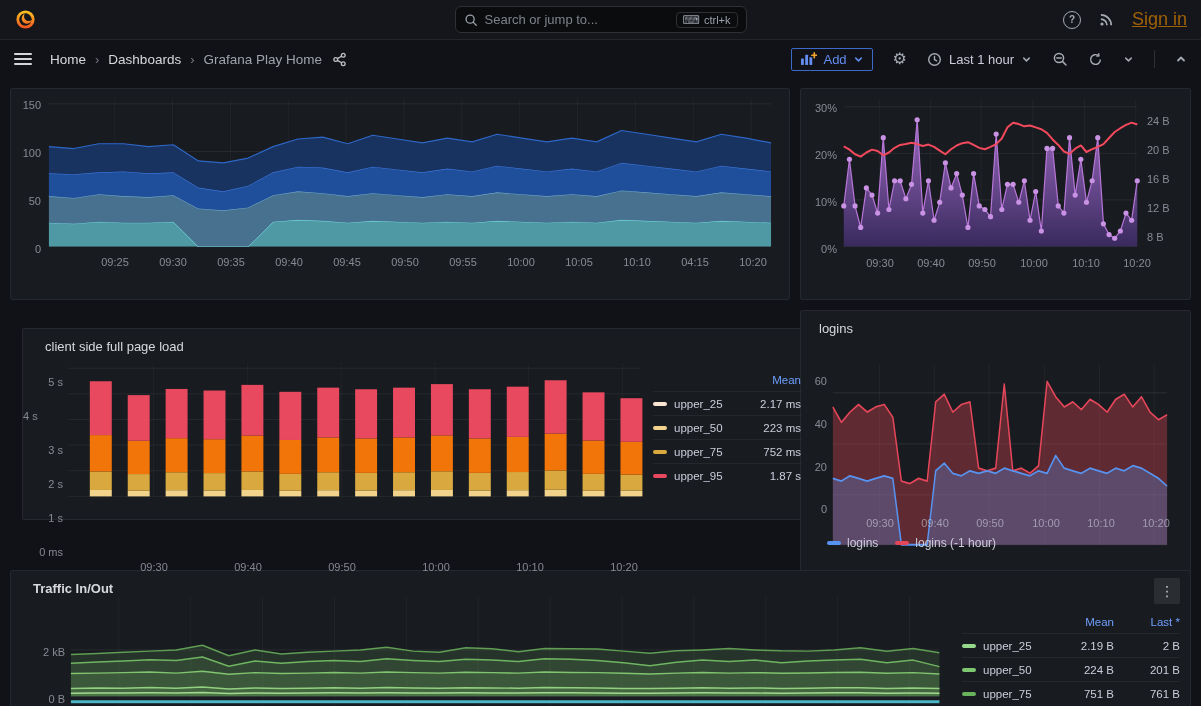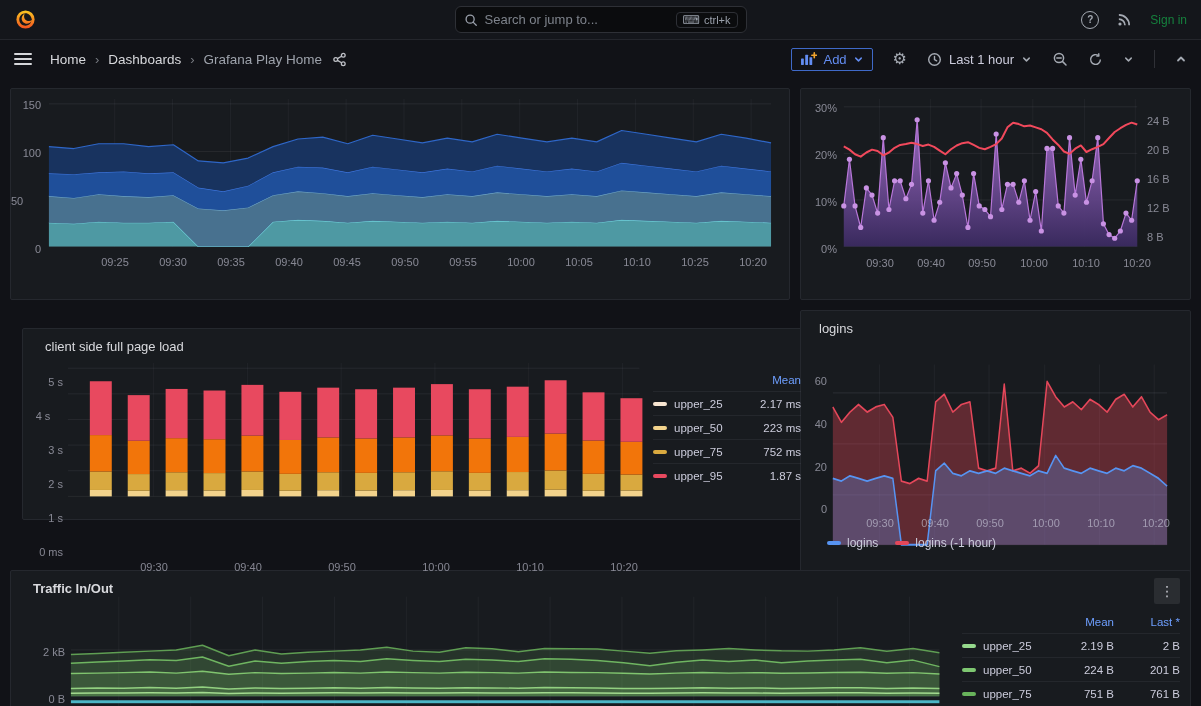--- a/index.html
+++ b/index.html
@@ -12,21 +12,21 @@
   .searchbox{position:absolute;left:50%;top:6px;transform:translateX(-50%);width:292px;height:27px;
     background:#0b0c0e;border:1px solid #2e3036;border-radius:6px;display:flex;align-items:center;
     padding:0 8px;box-sizing:border-box;gap:7px;cursor:pointer;}
   .ph{font-size:13px;color:#7e838c;}
   .kbd{margin-left:auto;border:1px solid #2e3036;border-radius:4px;padding:1px 6px;font-size:11px;
     color:#9aa0ab;display:flex;align-items:center;gap:4px;}
   .kbd .kicon{font-size:12px;line-height:1;}
   .nav-right{margin-left:auto;display:flex;align-items:center;gap:18px;}
   .help{width:16px;height:16px;border:1.6px solid #a5aab3;border-radius:50%;display:flex;align-items:center;
     justify-content:center;font-size:10px;font-weight:bold;color:#a5aab3;}
-  .signin{font-size:12px;font-weight:500;color:#15803d;}
+  .signin{font-size:18px;font-weight:500;color:#a16207;text-decoration:underline;}
   
   .toolbar{position:absolute;left:0;top:40px;width:100%;height:38px;display:flex;align-items:center;
     padding:0 14px;box-sizing:border-box;}
   .burger{width:18px;display:flex;flex-direction:column;gap:3px;margin-right:18px;cursor:pointer;}
   .burger i{height:2.2px;background:#d5d6da;border-radius:1px;display:block;}
   .crumbs{display:flex;align-items:center;gap:9px;font-size:13.5px;}
   .crumb{color:#d8d9dd;font-weight:500;}
   .crumb.current{color:#9ea3ac;font-weight:400;}
   .csep{color:#787b82;font-size:13px;}
   .share{margin-left:10px;display:flex;align-items:center;}
@@ -215,34 +215,34 @@
       <polygon points="38.0,135.0 63.0,136.0 87.9,134.0 112.9,135.0 137.9,135.0 162.8,134.0 187.8,159.0 212.8,159.0 237.7,159.0 262.7,134.0 287.7,132.1 312.6,133.1 337.6,135.0 362.6,133.1 387.5,134.0 412.5,135.0 437.4,134.0 462.4,135.0 487.4,133.1 512.3,134.0 537.3,135.0 562.3,134.0 587.2,135.0 612.2,132.1 637.2,133.1 662.1,134.0 687.1,135.0 712.1,133.1 737.0,134.0 762.0,135.0 762.0,159.0 737.0,159.0 712.1,159.0 687.1,159.0 662.1,159.0 637.2,159.0 612.2,159.0 587.2,159.0 562.3,159.0 537.3,159.0 512.3,159.0 487.4,159.0 462.4,159.0 437.4,159.0 412.5,159.0 387.5,159.0 362.6,159.0 337.6,159.0 312.6,159.0 287.7,159.0 262.7,159.0 237.7,159.0 212.8,159.0 187.8,159.0 162.8,159.0 137.9,159.0 112.9,159.0 87.9,159.0 63.0,159.0 38.0,159.0" fill="#4e99a3"></polygon>
       <polyline points="38.0,135.0 63.0,136.0 87.9,134.0 112.9,135.0 137.9,135.0 162.8,134.0 187.8,159.0 212.8,159.0 237.7,159.0 262.7,134.0 287.7,132.1 312.6,133.1 337.6,135.0 362.6,133.1 387.5,134.0 412.5,135.0 437.4,134.0 462.4,135.0 487.4,133.1 512.3,134.0 537.3,135.0 562.3,134.0 587.2,135.0 612.2,132.1 637.2,133.1 662.1,134.0 687.1,135.0 712.1,133.1 737.0,134.0 762.0,135.0" fill="none" stroke="#6fd0db" stroke-width="1.2" stroke-linejoin="round"></polyline>
       <polygon points="38.0,108.1 63.0,110.0 87.9,106.2 112.9,108.1 137.9,109.1 162.8,107.2 187.8,120.6 212.8,122.5 237.7,119.6 262.7,107.2 287.7,103.3 312.6,105.2 337.6,108.1 362.6,105.2 387.5,107.2 412.5,109.1 437.4,106.2 462.4,108.1 487.4,104.3 512.3,106.2 537.3,108.1 562.3,106.2 587.2,108.1 612.2,102.4 637.2,104.3 662.1,106.2 687.1,108.1 712.1,104.3 737.0,106.2 762.0,108.1 762.0,135.0 737.0,134.0 712.1,133.1 687.1,135.0 662.1,134.0 637.2,133.1 612.2,132.1 587.2,135.0 562.3,134.0 537.3,135.0 512.3,134.0 487.4,133.1 462.4,135.0 437.4,134.0 412.5,135.0 387.5,134.0 362.6,133.1 337.6,135.0 312.6,133.1 287.7,132.1 262.7,134.0 237.7,159.0 212.8,159.0 187.8,159.0 162.8,134.0 137.9,135.0 112.9,135.0 87.9,134.0 63.0,136.0 38.0,135.0" fill="#48718f"></polygon>
       <polyline points="38.0,108.1 63.0,110.0 87.9,106.2 112.9,108.1 137.9,109.1 162.8,107.2 187.8,120.6 212.8,122.5 237.7,119.6 262.7,107.2 287.7,103.3 312.6,105.2 337.6,108.1 362.6,105.2 387.5,107.2 412.5,109.1 437.4,106.2 462.4,108.1 487.4,104.3 512.3,106.2 537.3,108.1 562.3,106.2 587.2,108.1 612.2,102.4 637.2,104.3 662.1,106.2 687.1,108.1 712.1,104.3 737.0,106.2 762.0,108.1" fill="none" stroke="#6ca3c4" stroke-width="1.2" stroke-linejoin="round"></polyline>
       <polygon points="38.0,85.1 63.0,86.0 87.9,84.1 112.9,83.2 137.9,85.1 162.8,84.1 187.8,99.5 212.8,103.3 237.7,97.6 262.7,84.1 287.7,78.4 312.6,79.3 337.6,84.1 362.6,78.4 387.5,81.2 412.5,84.1 437.4,80.3 462.4,83.2 487.4,77.4 512.3,80.3 537.3,83.2 562.3,80.3 587.2,83.2 612.2,74.5 637.2,77.4 662.1,80.3 687.1,83.2 712.1,77.4 737.0,80.3 762.0,83.2 762.0,108.1 737.0,106.2 712.1,104.3 687.1,108.1 662.1,106.2 637.2,104.3 612.2,102.4 587.2,108.1 562.3,106.2 537.3,108.1 512.3,106.2 487.4,104.3 462.4,108.1 437.4,106.2 412.5,109.1 387.5,107.2 362.6,105.2 337.6,108.1 312.6,105.2 287.7,103.3 262.7,107.2 237.7,119.6 212.8,122.5 187.8,120.6 162.8,107.2 137.9,109.1 112.9,108.1 87.9,106.2 63.0,110.0 38.0,108.1" fill="#1f4f9a"></polygon>
       <polyline points="38.0,85.1 63.0,86.0 87.9,84.1 112.9,83.2 137.9,85.1 162.8,84.1 187.8,99.5 212.8,103.3 237.7,97.6 262.7,84.1 287.7,78.4 312.6,79.3 337.6,84.1 362.6,78.4 387.5,81.2 412.5,84.1 437.4,80.3 462.4,83.2 487.4,77.4 512.3,80.3 537.3,83.2 562.3,80.3 587.2,83.2 612.2,74.5 637.2,77.4 662.1,80.3 687.1,83.2 712.1,77.4 737.0,80.3 762.0,83.2" fill="none" stroke="#3d74db" stroke-width="1.2" stroke-linejoin="round"></polyline>
       <polygon points="38.0,58.2 63.0,60.1 87.9,55.3 112.9,55.3 137.9,58.2 162.8,56.3 187.8,72.6 212.8,74.5 237.7,69.7 262.7,58.2 287.7,50.5 312.6,48.6 337.6,55.3 362.6,46.7 387.5,50.5 412.5,54.4 437.4,49.6 462.4,53.4 487.4,45.7 512.3,49.6 537.3,53.4 562.3,49.6 587.2,53.4 612.2,41.9 637.2,45.7 662.1,49.6 687.1,53.4 712.1,45.7 737.0,49.6 762.0,54.4 762.0,83.2 737.0,80.3 712.1,77.4 687.1,83.2 662.1,80.3 637.2,77.4 612.2,74.5 587.2,83.2 562.3,80.3 537.3,83.2 512.3,80.3 487.4,77.4 462.4,83.2 437.4,80.3 412.5,84.1 387.5,81.2 362.6,78.4 337.6,84.1 312.6,79.3 287.7,78.4 262.7,84.1 237.7,97.6 212.8,103.3 187.8,99.5 162.8,84.1 137.9,85.1 112.9,83.2 87.9,84.1 63.0,86.0 38.0,85.1" fill="#18335f"></polygon>
       <polyline points="38.0,58.2 63.0,60.1 87.9,55.3 112.9,55.3 137.9,58.2 162.8,56.3 187.8,72.6 212.8,74.5 237.7,69.7 262.7,58.2 287.7,50.5 312.6,48.6 337.6,55.3 362.6,46.7 387.5,50.5 412.5,54.4 437.4,49.6 462.4,53.4 487.4,45.7 512.3,49.6 537.3,53.4 562.3,49.6 587.2,53.4 612.2,41.9 637.2,45.7 662.1,49.6 687.1,53.4 712.1,45.7 737.0,49.6 762.0,54.4" fill="none" stroke="#2e66c7" stroke-width="1.2" stroke-linejoin="round"></polyline>
     </svg>
 <span class="axl" style="left: 0px; top: 154px; width: 30px; text-align: right;">0</span>
-    <span class="axl" style="left: 0px; top: 106px; width: 30px; ">50</span>
+    <span class="axl" style="left: 0px; top: 106px; width: 30px; text-align: right;">50</span>
     <span class="axl" style="left: 0px; top: 58px; width: 30px; text-align: right;">100</span>
     <span class="axl" style="left: 0px; top: 10px; width: 30px; text-align: right;">150</span>
     <span class="axl" style="left: 84px; top: 167px; width: 40px; text-align: center;">09:25</span>
     <span class="axl" style="left: 142px; top: 167px; width: 40px; text-align: center;">09:30</span>
     <span class="axl" style="left: 200px; top: 167px; width: 40px; text-align: center;">09:35</span>
     <span class="axl" style="left: 258px; top: 167px; width: 40px; text-align: center;">09:40</span>
     <span class="axl" style="left: 316px; top: 167px; width: 40px; text-align: center;">09:45</span>
     <span class="axl" style="left: 374px; top: 167px; width: 40px; text-align: center;">09:50</span>
     <span class="axl" style="left: 432px; top: 167px; width: 40px; text-align: center;">09:55</span>
     <span class="axl" style="left: 490px; top: 167px; width: 40px; text-align: center;">10:00</span>
     <span class="axl" style="left: 548px; top: 167px; width: 40px; text-align: center;">10:05</span>
     <span class="axl" style="left: 606px; top: 167px; width: 40px; text-align: center;">10:10</span>
-    <span class="axl" style="left: 664px; top: 167px; width: 40px; text-align: center;">10:25</span>
+    <span class="axl" style="left: 664px; top: 167px; width: 40px; text-align: center;">04:15</span>
     <span class="axl" style="left: 722px; top: 167px; width: 40px; text-align: center;">10:20</span>
   </div>
 
 <div class="panel" id="p2">
   <svg class="chart" id="c2" viewBox="0 0 391 212" preserveAspectRatio="none">
       <line x1="43" y1="18" x2="338" y2="18" stroke="rgba(204,204,220,0.09)" stroke-width="1"></line>
       <line x1="43" y1="65" x2="338" y2="65" stroke="rgba(204,204,220,0.09)" stroke-width="1"></line>
       <line x1="43" y1="112" x2="338" y2="112" stroke="rgba(204,204,220,0.09)" stroke-width="1"></line>
       <line x1="43" y1="159" x2="338" y2="159" stroke="rgba(204,204,220,0.09)" stroke-width="1"></line>
       <line x1="79" y1="10" x2="79" y2="159" stroke="rgba(204,204,220,0.06)" stroke-width="1"></line>
@@ -430,21 +430,21 @@
       <div class="lt-row">
         <span class="pill" style="background: rgb(232, 73, 95);"></span>
         <span class="lt-name">upper_95</span>
         <span class="lt-v" style="width: 60px;">1.87 s</span>
       </div>
     </div>
 <span class="axl" style="left: 0px; top: 217px; width: 40px; text-align: right;">0 ms</span>
     <span class="axl" style="left: 0px; top: 183px; width: 40px; text-align: right;">1 s</span>
     <span class="axl" style="left: 0px; top: 149px; width: 40px; text-align: right;">2 s</span>
     <span class="axl" style="left: 0px; top: 115px; width: 40px; text-align: right;">3 s</span>
-    <span class="axl" style="left: 0px; top: 81px; width: 40px; text-align: center;">4 s</span>
+    <span class="axl" style="left: 0px; top: 81px; width: 40px; text-align: left;">4 s</span>
     <span class="axl" style="left: 0px; top: 47px; width: 40px; text-align: right;">5 s</span>
     <span class="axl" style="left: 109px; top: 232px; width: 44px; text-align: center;">09:30</span>
     <span class="axl" style="left: 203px; top: 232px; width: 44px; text-align: center;">09:40</span>
     <span class="axl" style="left: 297px; top: 232px; width: 44px; text-align: center;">09:50</span>
     <span class="axl" style="left: 391px; top: 232px; width: 44px; text-align: center;">10:00</span>
     <span class="axl" style="left: 485px; top: 232px; width: 44px; text-align: center;">10:10</span>
     <span class="axl" style="left: 579px; top: 232px; width: 44px; text-align: center;">10:20</span>
   </div>
 
 <div class="panel" id="p4">

